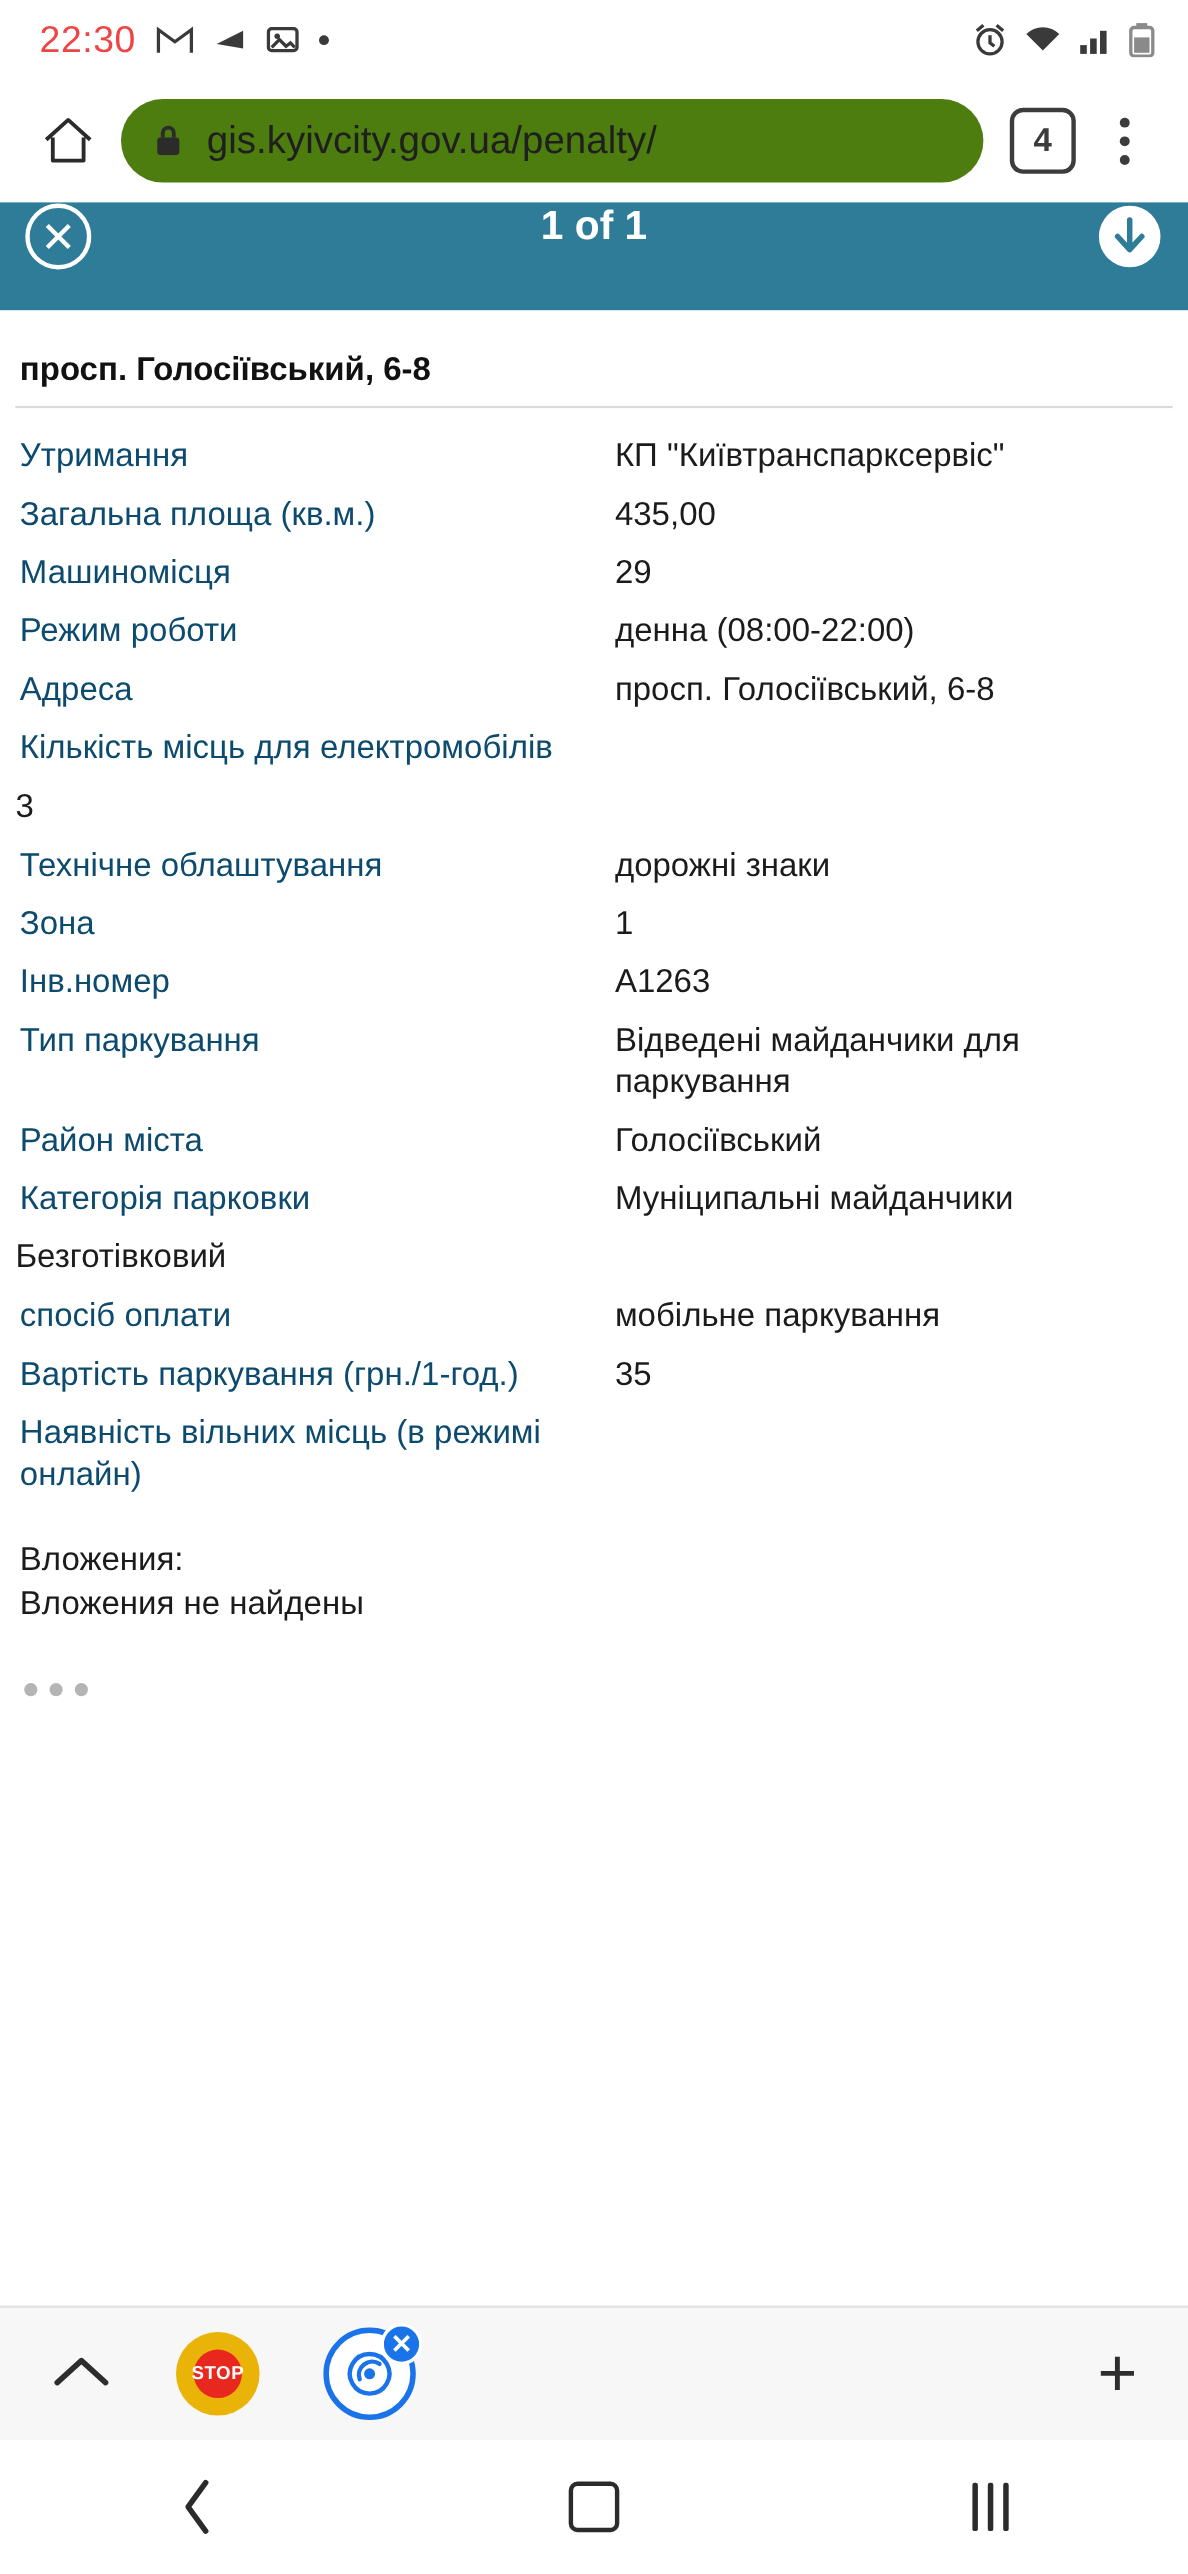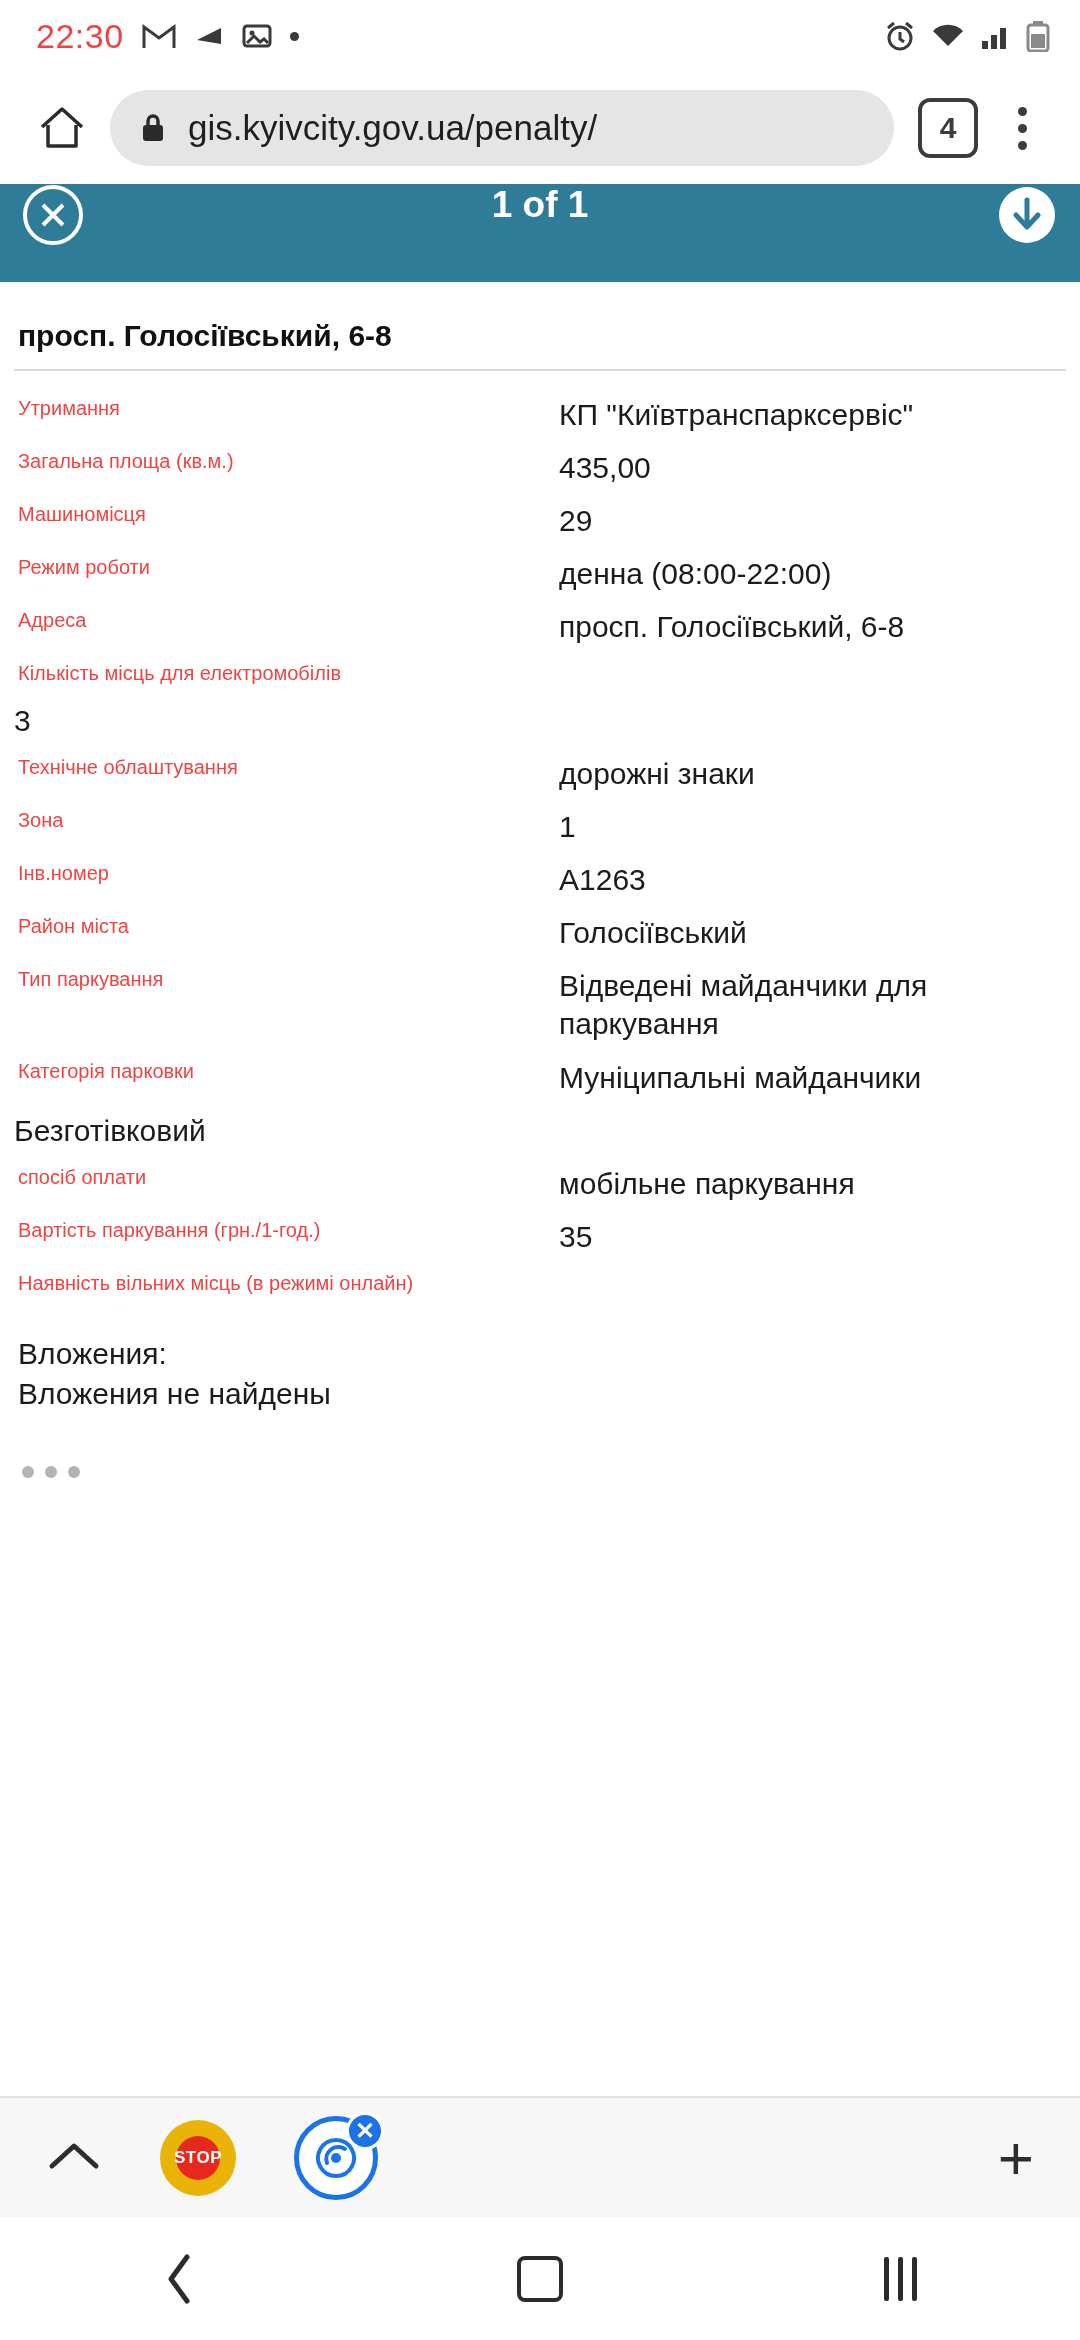--- a/index.html
+++ b/index.html
@@ -31,21 +31,21 @@
     height: 112px;
     display: flex; align-items: center;
     padding: 0 26px;
     background: #ffffff;
     gap: 12px;
   }
   .home-btn { width: 72px; height: 72px; display:flex; align-items:center; justify-content:center; }
   .urlbox {
     flex: 1;
     height: 76px;
-    background: #e5e5e5;
+    background: #4d7c0f;
     border-radius: 40px;
     display: flex; align-items: center;
     padding: 0 28px;
     gap: 20px;
     overflow: hidden;
   }
   .url-text {
     font-size: 35px; color: #1f1f1f; white-space: nowrap; overflow: hidden;
   }
   .tabcount {
@@ -78,21 +78,21 @@
   .addr-title {
     font-size: 30px; font-weight: bold; color: #111;
     padding: 14px 4px 16px 4px;
   }
   .divider { height: 2px; background: #dadada; margin: 0 0 18px 0; }
 
   .rows { width: 100%; }
   .row { display: flex; align-items: flex-start; padding: 7px 0 8px 0; }
   .row .lbl {
     width: 545px; min-width: 545px;
-    font-size: 20px; color: #ef4444; line-height: 1.27;
+    font-size: 30px; color: #0c4a6e; line-height: 1.27;
     padding-left: 4px;
   }
   .row .val {
     flex: 1;
     font-size: 30px; color: #1b1b1b; line-height: 1.27;
   }
 
   .attachments { padding: 30px 4px 0 4px; }
   .attachments div { font-size: 30px; color: #1b1b1b; line-height: 1.33; }
 
@@ -278,26 +278,26 @@
     </div>
     <div class="row">
       <div class="lbl">Зона</div>
       <div class="val">1</div>
     </div>
     <div class="row">
       <div class="lbl">Інв.номер</div>
       <div class="val">А1263</div>
     </div>
     <div class="row">
+      <div class="lbl">Тип паркування</div>
+      <div class="val">Відведені майданчики для паркування</div>
+    </div>
+    <div class="row">
       <div class="lbl">Район міста</div>
       <div class="val">Голосіївський</div>
-    </div>
-    <div class="row">
-      <div class="lbl">Тип паркування</div>
-      <div class="val">Відведені майданчики для паркування</div>
     </div>
     <div class="row">
       <div class="lbl">Категорія парковки</div>
       <div class="val">Муніципальні майданчики</div>
     </div>
     <div class="row">
       <div class="val">Безготівковий</div>
     </div>
     <div class="row">
       <div class="lbl">спосіб оплати</div>

